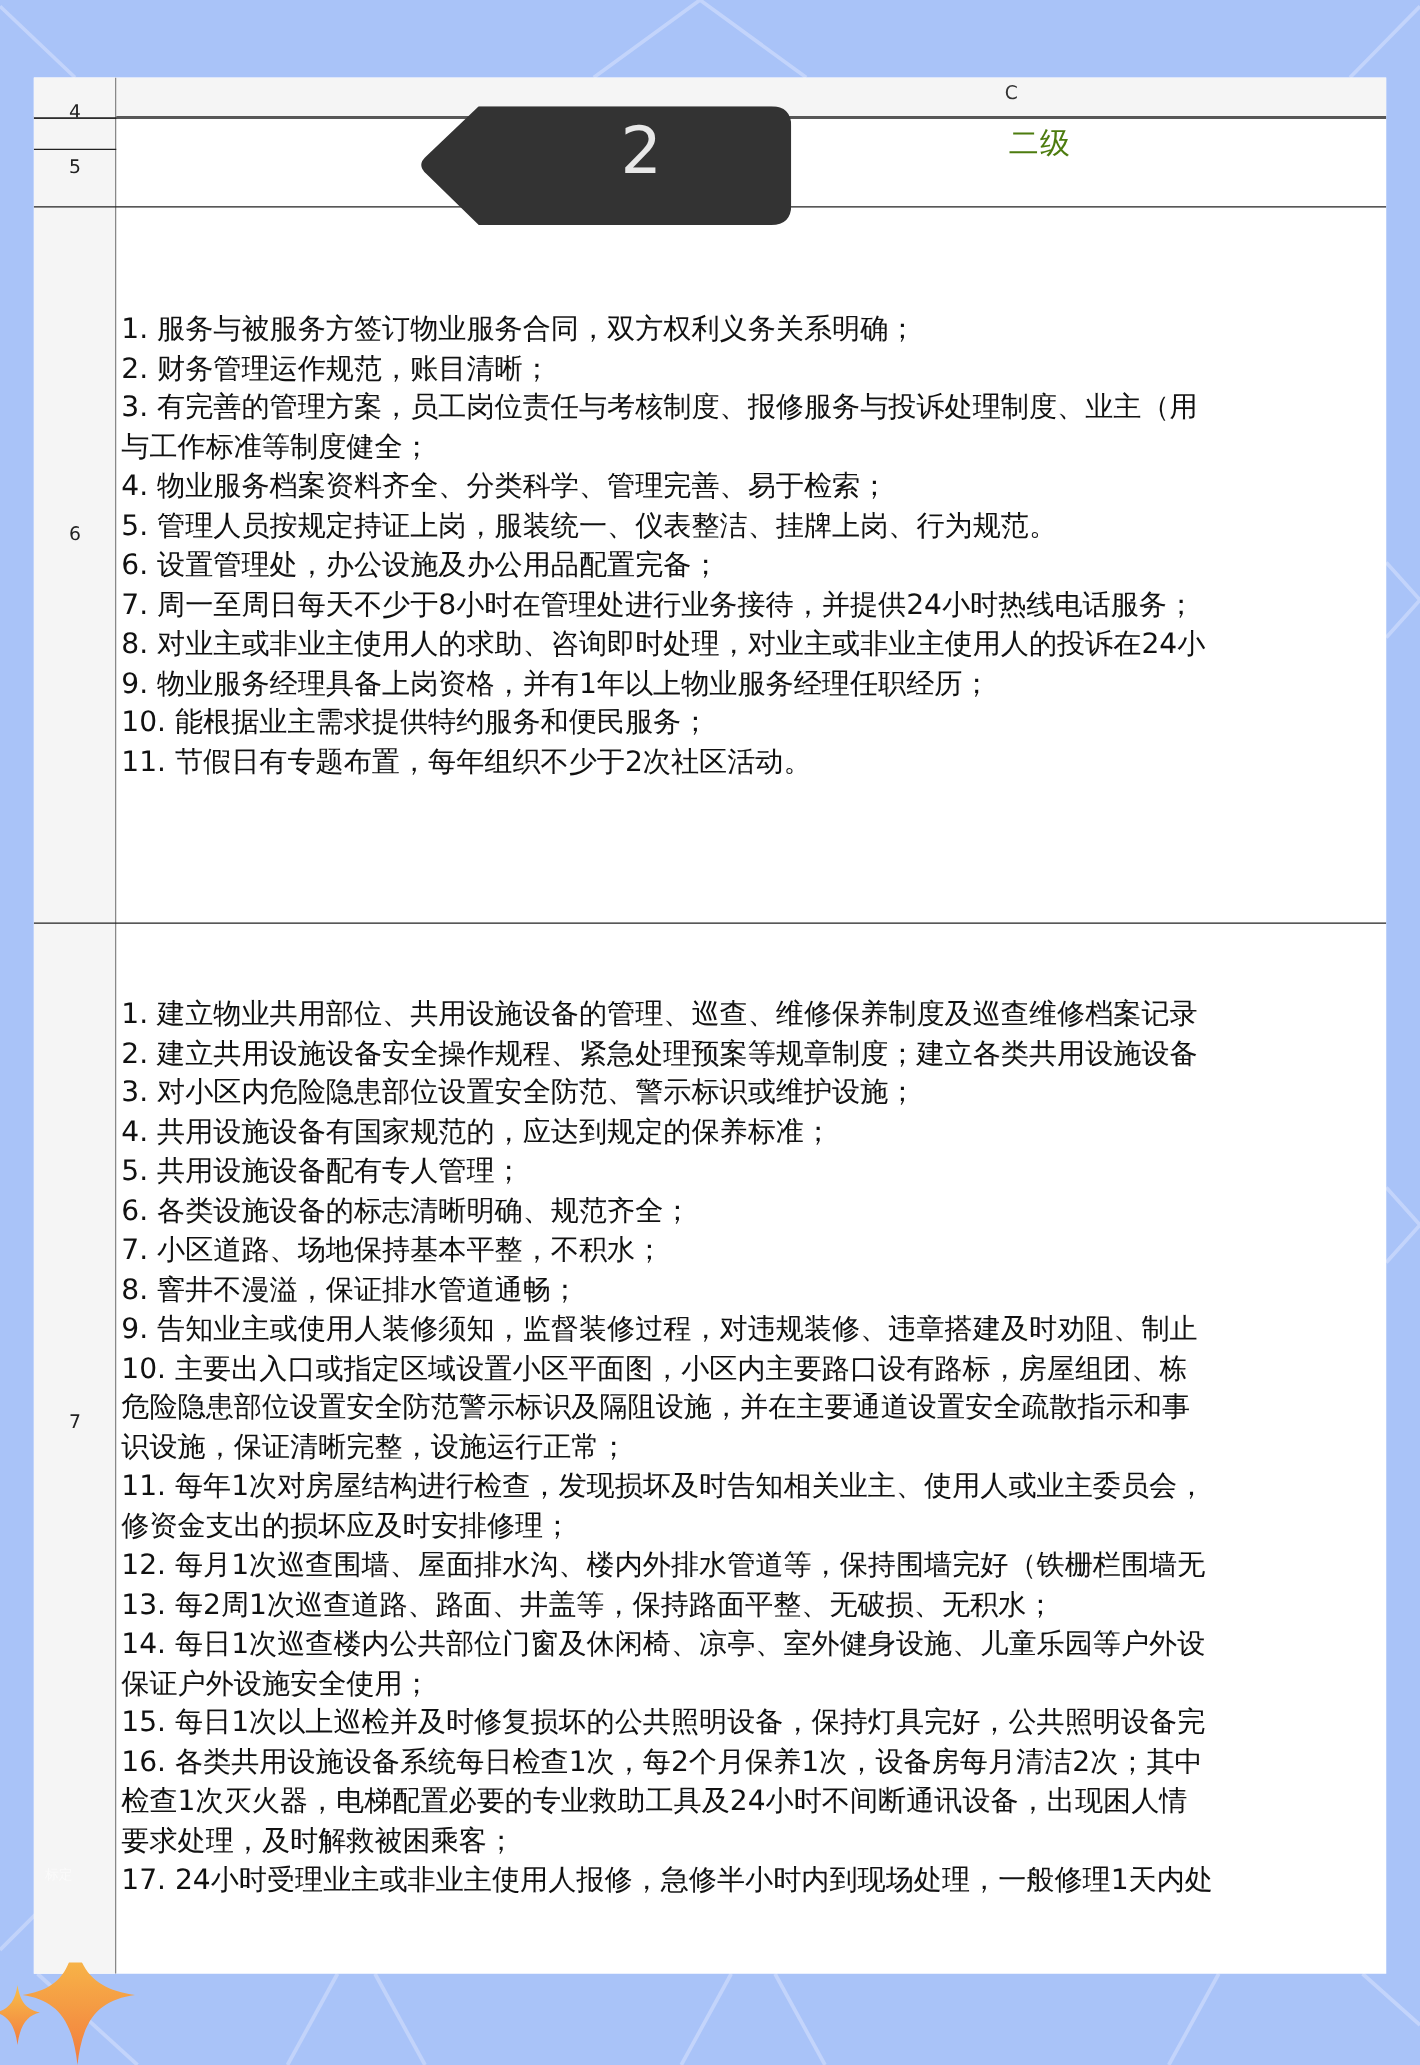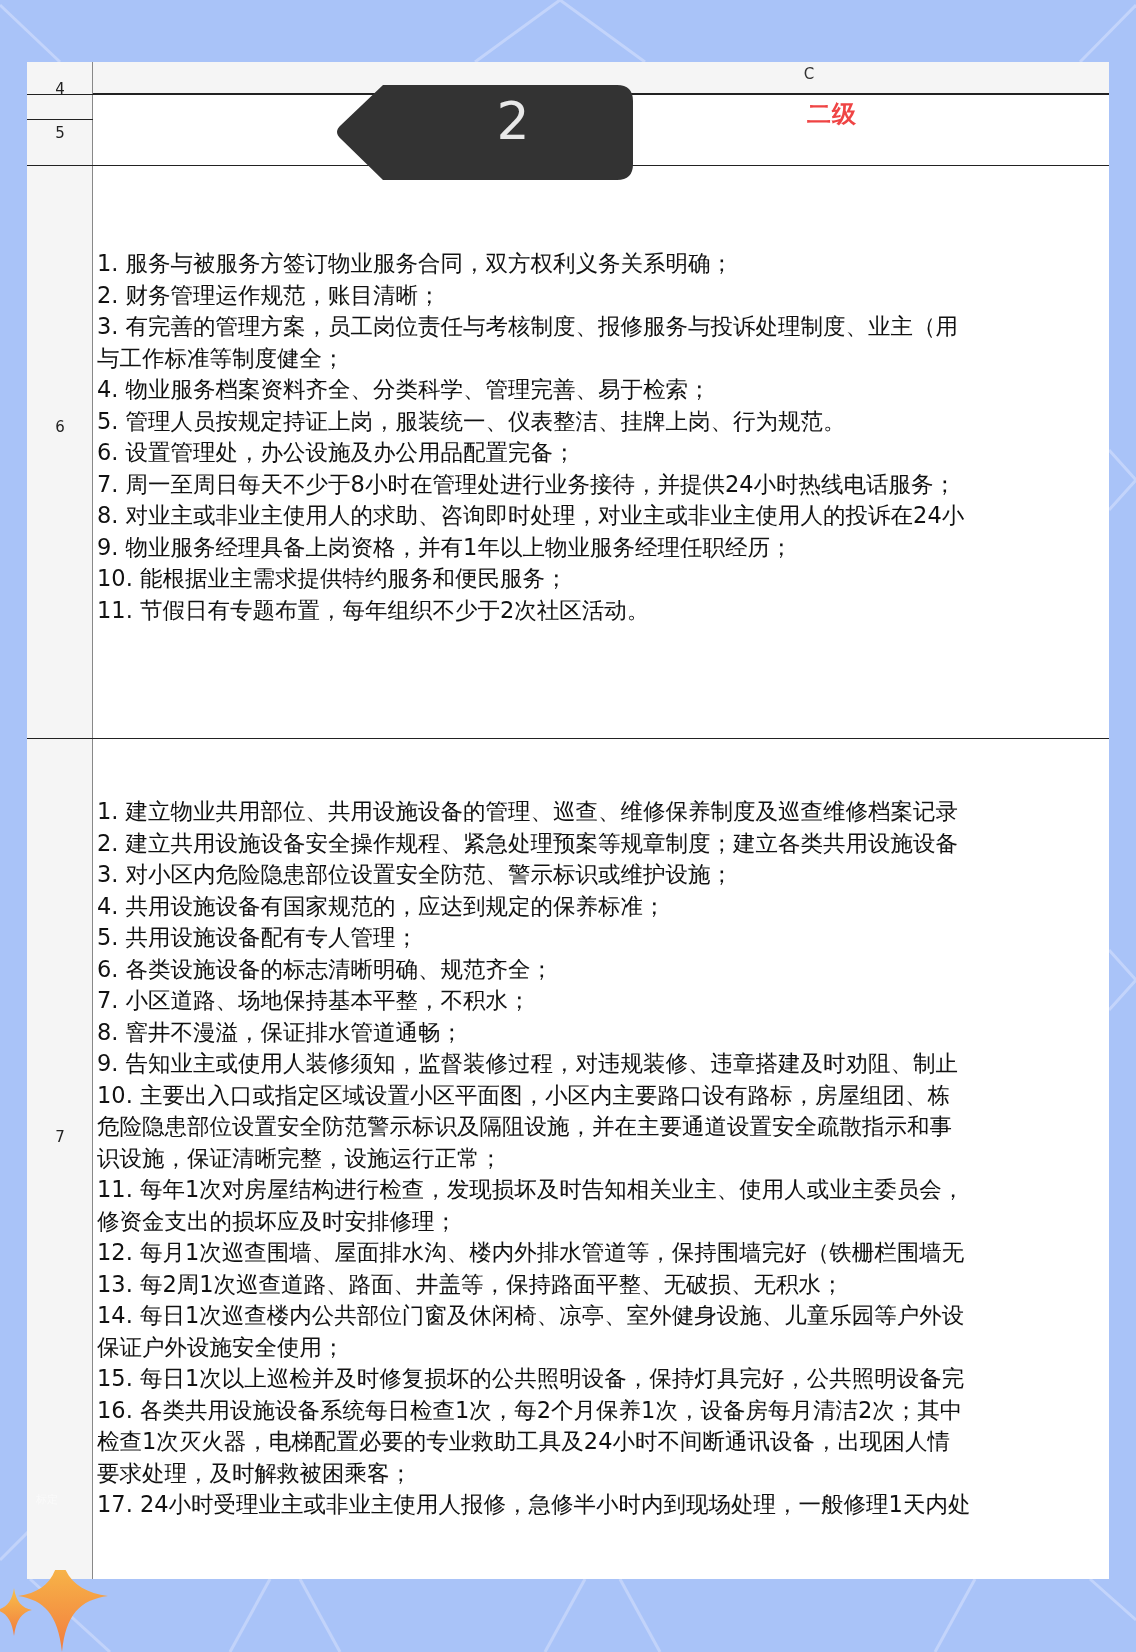--- a/index.html
+++ b/index.html
@@ -35,21 +35,21 @@
   }
   .row-num {
     position: absolute; left: 0; width: 66px;
     font-size: 15px; color: #222; text-align: center;
   }
   .hline { position: absolute; left: 0; width: 100%; height: 1px; background: #222; }
   .hline.short { width: 66px; }
 
   .cell-title {
     position: absolute; left: 700px; top: 36px; width: 210px;
-    font-size: 24px; font-weight: bold; color: #ef4444; text-align: center;
+    font-size: 24px; font-weight: normal; color: #4d7c0f; text-align: center;
     letter-spacing: 1px;
   }
   .cell-text {
     position: absolute; left: 70px; width: 1200px;
     font-size: 22.5px; line-height: 31.5px; color: #111;
     white-space: nowrap;
   }
   .cell-text .line { display: block; height: 31.5px; }
 
   .page-badge {

